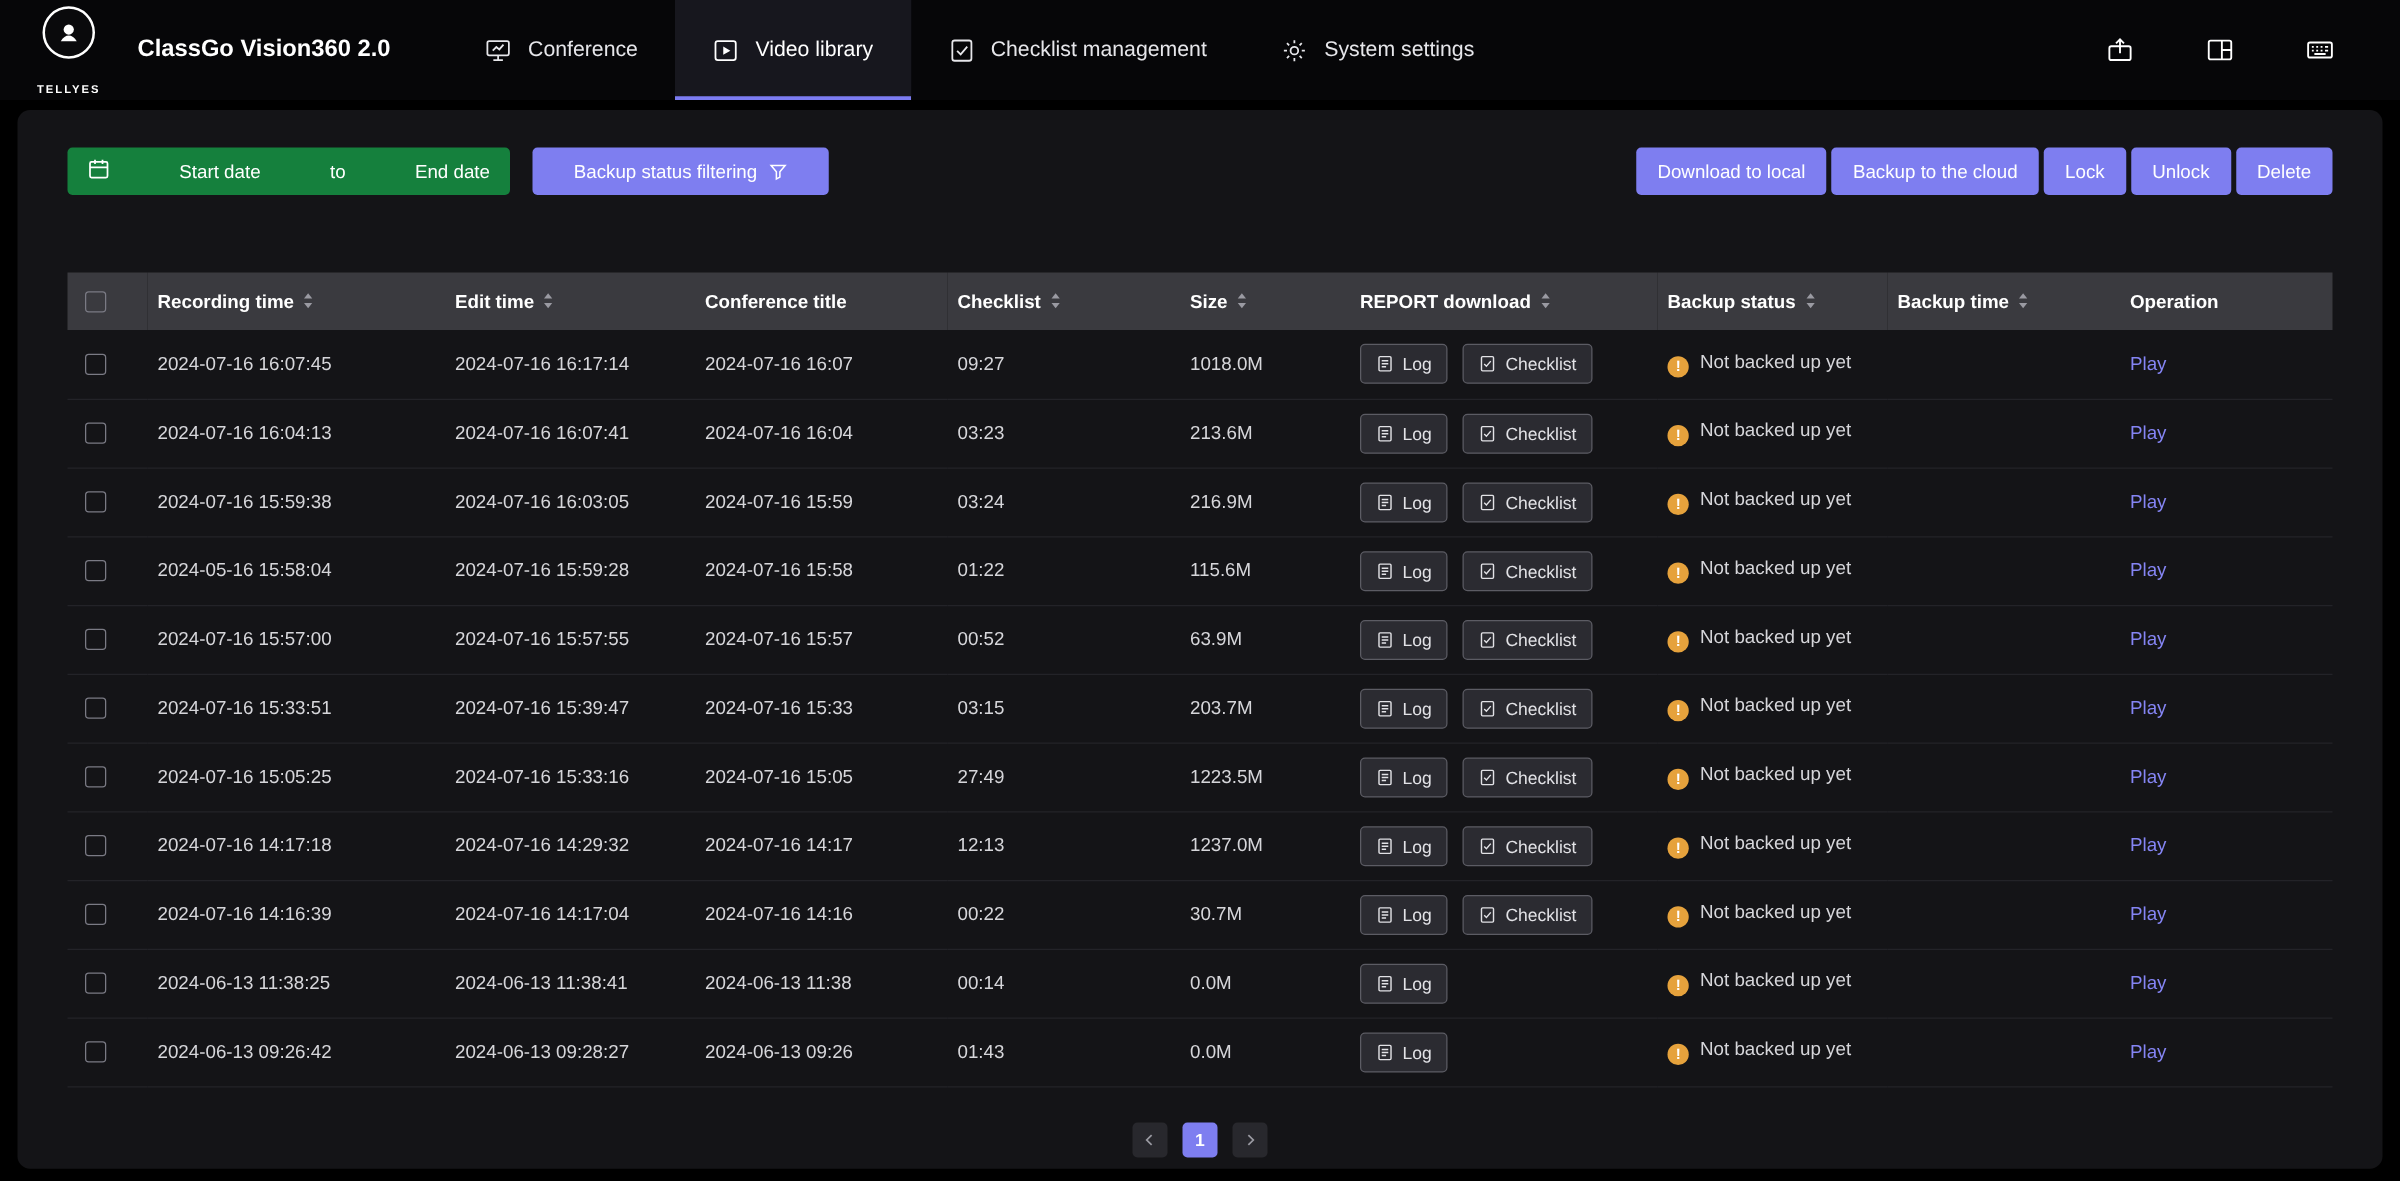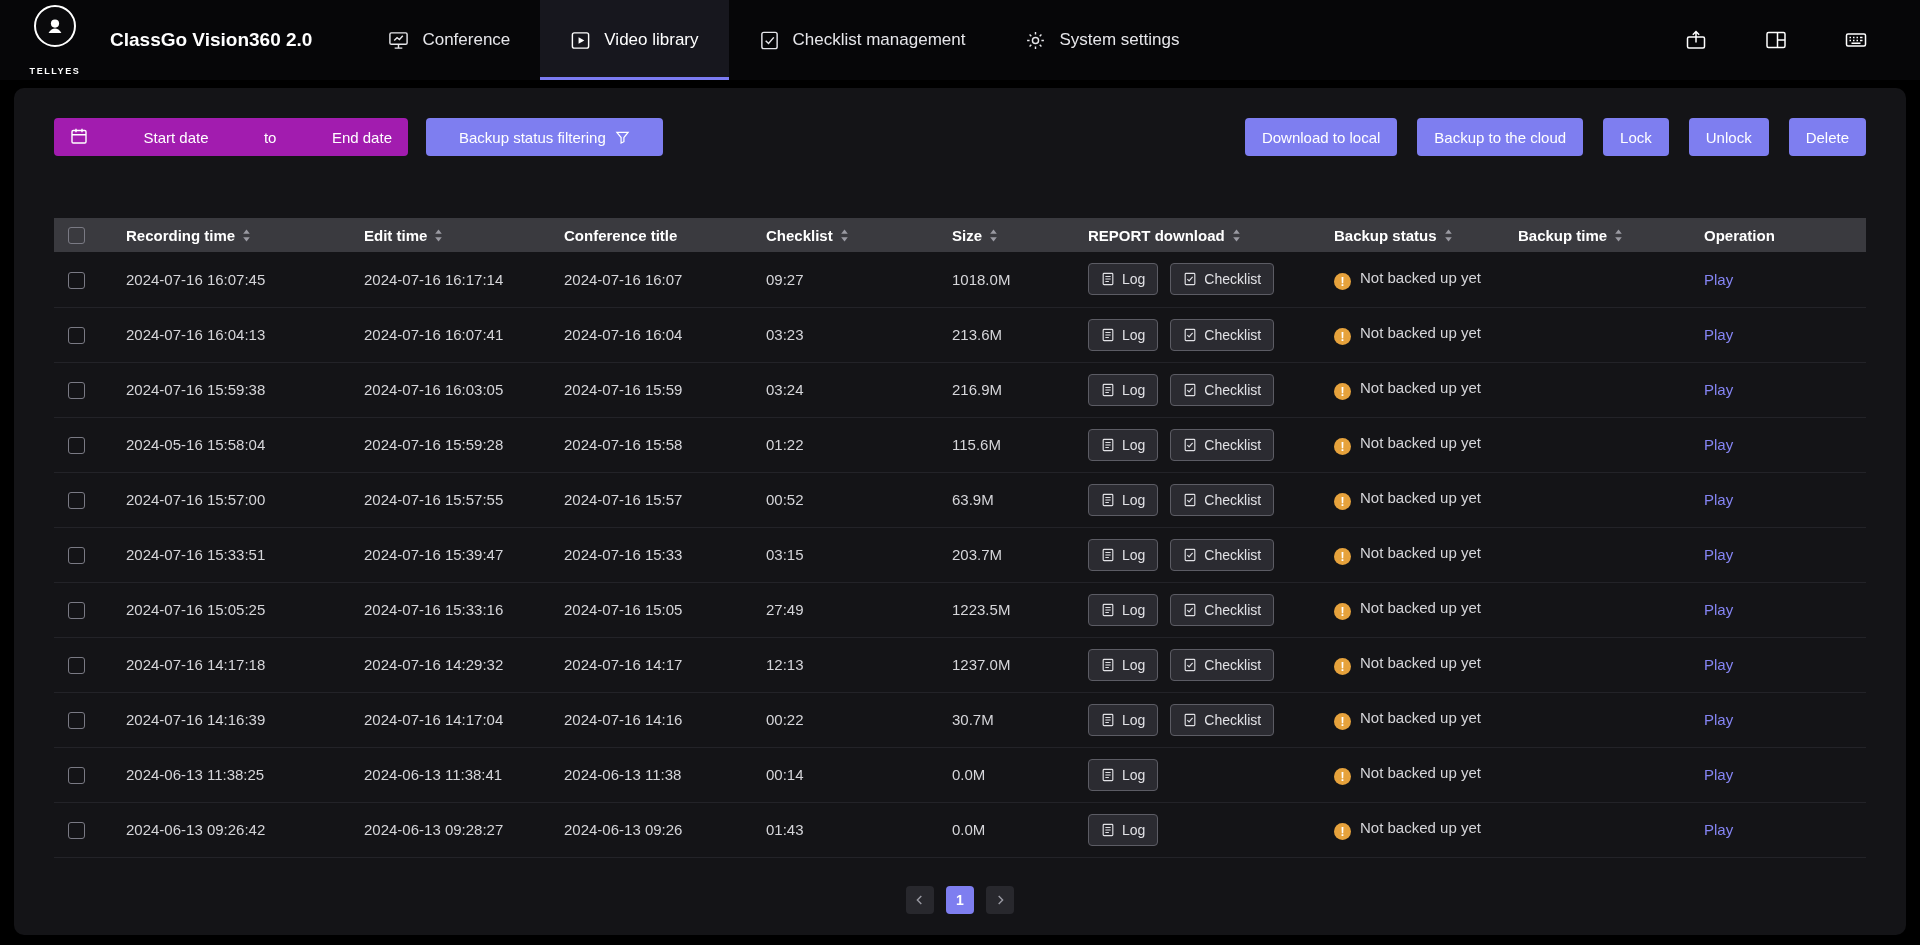--- a/index.html
+++ b/index.html
@@ -17,30 +17,30 @@
   .tab .tab-icon { display:flex; }
   .tab.active { background:#17171e; color:#fff; box-shadow:inset 0 -3px 0 #7c7cf2; }
   .nav-actions { margin-left:auto; display:flex; align-items:center; gap:44px; padding-right:46px; }
   .nav-icon-btn { background:none; border:none; color:#fff; display:flex; align-items:center; justify-content:center; width:36px; height:36px; }
 
   
   .panel { margin:8px 14px 10px; height:847px; background:#141417; border-radius:10px; overflow:hidden; }
 
   
   .toolbar { display:flex; align-items:center; padding:30px 40px 0; }
-  .date-range { height:38px; width:354px; background:#a21caf; border-radius:4px; display:flex; align-items:center; justify-content:space-between; color:#fff; font-size:15px; padding:0 16px; }
+  .date-range { height:38px; width:354px; background:#15803d; border-radius:4px; display:flex; align-items:center; justify-content:space-between; color:#fff; font-size:15px; padding:0 16px; }
   .date-range .dr-txt { white-space:nowrap; }
   .filter-btn { height:38px; margin-left:18px; background:#7e7ef0; color:#fff; border:none; border-radius:4px; font-size:15px; padding:0 33px; display:flex; align-items:center; gap:9px; }
-  .toolbar-actions { margin-left:auto; display:flex; gap:20px; }
+  .toolbar-actions { margin-left:auto; display:flex; gap:4px; }
   .action-btn { height:38px; background:#7e7ef0; color:#fff; border:none; border-radius:4px; font-size:15px; padding:0 17px; white-space:nowrap; }
 
   
   .table-wrap { margin:62px 40px 0; }
   table { width:100%; border-collapse:collapse; table-layout:fixed; }
-  thead tr { background:#3a3a3f; height:34px; }
+  thead tr { background:#3a3a3f; height:46px; }
   th { text-align:left; color:#fff; font-size:15px; font-weight:700; padding:0 8px; white-space:nowrap; }
   th .sort { margin-left:7px; vertical-align:-1px; }
   td { height:55px; color:#d6d6da; font-size:15px; padding:0 8px; border-bottom:1px solid #232328; white-space:nowrap; }
   .cb-cell { padding-left:14px; width:64px; }
   .cb { display:inline-block; width:17px; height:17px; border:1.6px solid #7a7a84; border-radius:3px; background:transparent; vertical-align:middle; }
   .mini-btn { height:32px; background:#2b2b31; border:1px solid #5c5c64; border-radius:4px; color:#e2e2e6; font-size:14px; display:inline-flex; align-items:center; gap:7px; padding:0 12px; margin-right:12px; vertical-align:middle; }
   .mini-btn .btn-icon { display:flex; }
   .warn { display:inline-flex; width:17px; height:17px; border-radius:50%; background:#e6a23c; color:#fff; font-weight:700; font-size:12px; align-items:center; justify-content:center; margin-right:9px; vertical-align:-3px; }
   .play-link { color:#8585f4; font-size:15px; cursor:pointer; text-decoration:none; }
 

